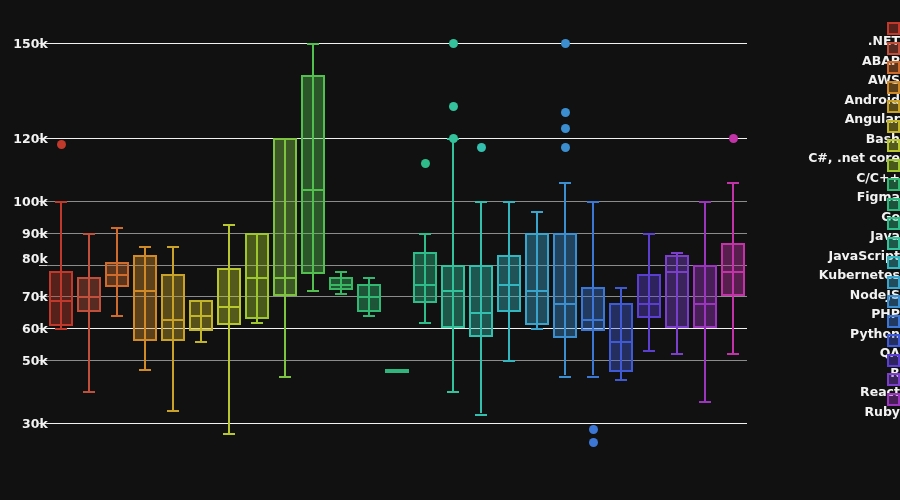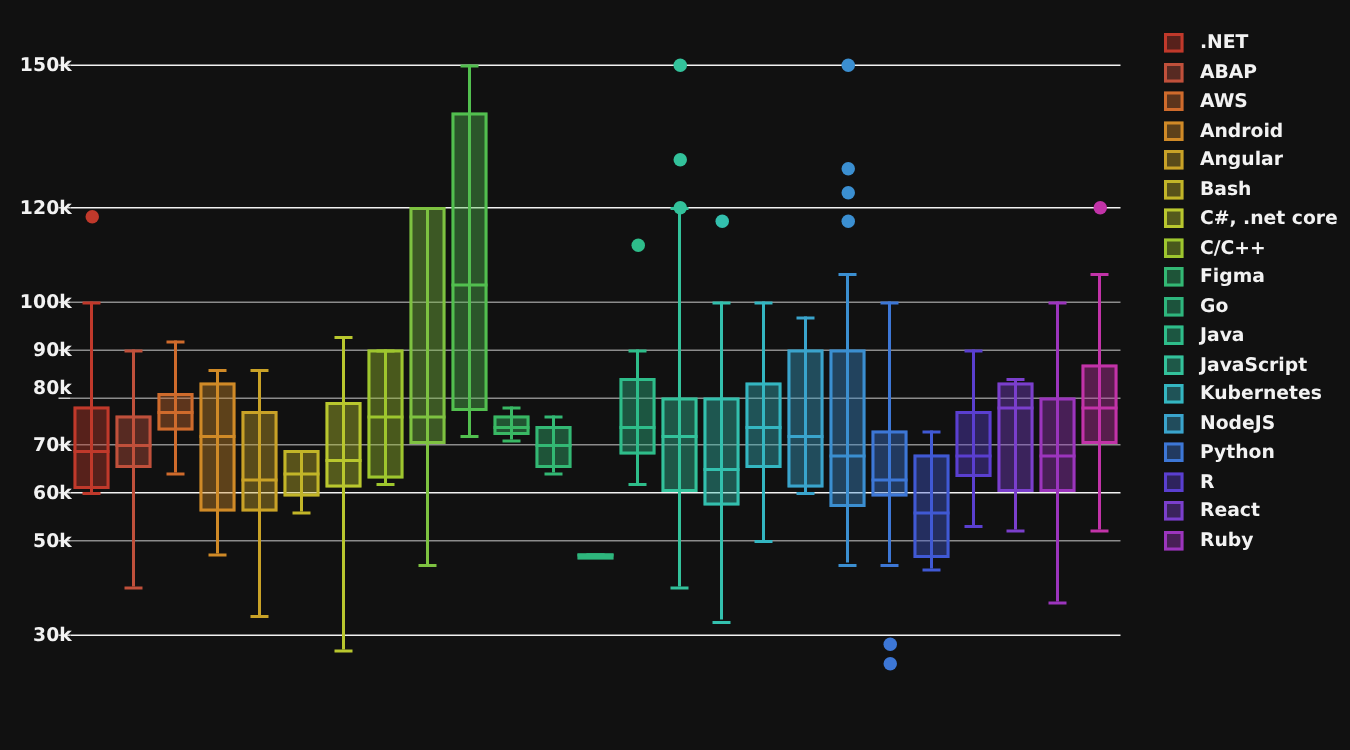--- a/index.html
+++ b/index.html
@@ -16,21 +16,21 @@
 
   .box-group{position:absolute;}
   .whisker-line{position:absolute;width:2px;left:50%;margin-left:-1px;}
   .cap{position:absolute;height:2px;left:50%;width:12px;margin-left:-6px;}
   .box-rect{position:absolute;left:0;right:0;border-width:2px;border-style:solid;box-sizing:border-box;}
   .median{position:absolute;left:0;right:0;height:2px;}
   .outlier{position:absolute;width:9px;height:9px;border-radius:50%;margin-left:-4.5px;margin-top:-4.5px;}
 
   
   #legend{position:absolute;left:770px;top:22px;width:130px;}
-  .legend-item{display:flex;align-items:flex-start;height:19.5px;}
+  .legend-item{display:flex;align-items:flex-end;height:19.5px;flex-direction:column;}
   .swatch{width:13px;height:13px;border-width:2px;border-style:solid;box-sizing:border-box;
           flex:0 0 auto;margin-left:6px;}
   .legend-label{margin-left:11px;color:#f2f2f2;font-size:12.5px;font-weight:bold;
                 white-space:nowrap;line-height:1;}
 </style>
 </head>
 <body>
 
 <div id="root">
   <div id="plot">
@@ -301,24 +301,32 @@
       </div>
       <div class="legend-item">
         <span class="swatch" style="border-color: rgb(52, 182, 193); background: rgba(52, 182, 193, 0.4);"></span>
         <span class="legend-label">Kubernetes</span>
       </div>
       <div class="legend-item">
         <span class="swatch" style="border-color: rgb(58, 164, 204); background: rgba(58, 164, 204, 0.4);"></span>
         <span class="legend-label">NodeJS</span>
       </div>
       <div class="legend-item">
+        <span class="swatch" style="border-color: rgb(59, 143, 209); background: rgba(59, 143, 209, 0.4);"></span>
+        <span class="legend-label">PHP</span>
+      </div>
+      <div class="legend-item">
         <span class="swatch" style="border-color: rgb(61, 119, 214); background: rgba(61, 119, 214, 0.4);"></span>
         <span class="legend-label">Python</span>
       </div>
       <div class="legend-item">
+        <span class="swatch" style="border-color: rgb(64, 89, 212); background: rgba(64, 89, 212, 0.4);"></span>
+        <span class="legend-label">QA</span>
+      </div>
+      <div class="legend-item">
         <span class="swatch" style="border-color: rgb(90, 63, 208); background: rgba(90, 63, 208, 0.4);"></span>
         <span class="legend-label">R</span>
       </div>
       <div class="legend-item">
         <span class="swatch" style="border-color: rgb(123, 63, 204); background: rgba(123, 63, 204, 0.4);"></span>
         <span class="legend-label">React</span>
       </div>
       <div class="legend-item">
         <span class="swatch" style="border-color: rgb(156, 53, 189); background: rgba(156, 53, 189, 0.4);"></span>
         <span class="legend-label">Ruby</span>

